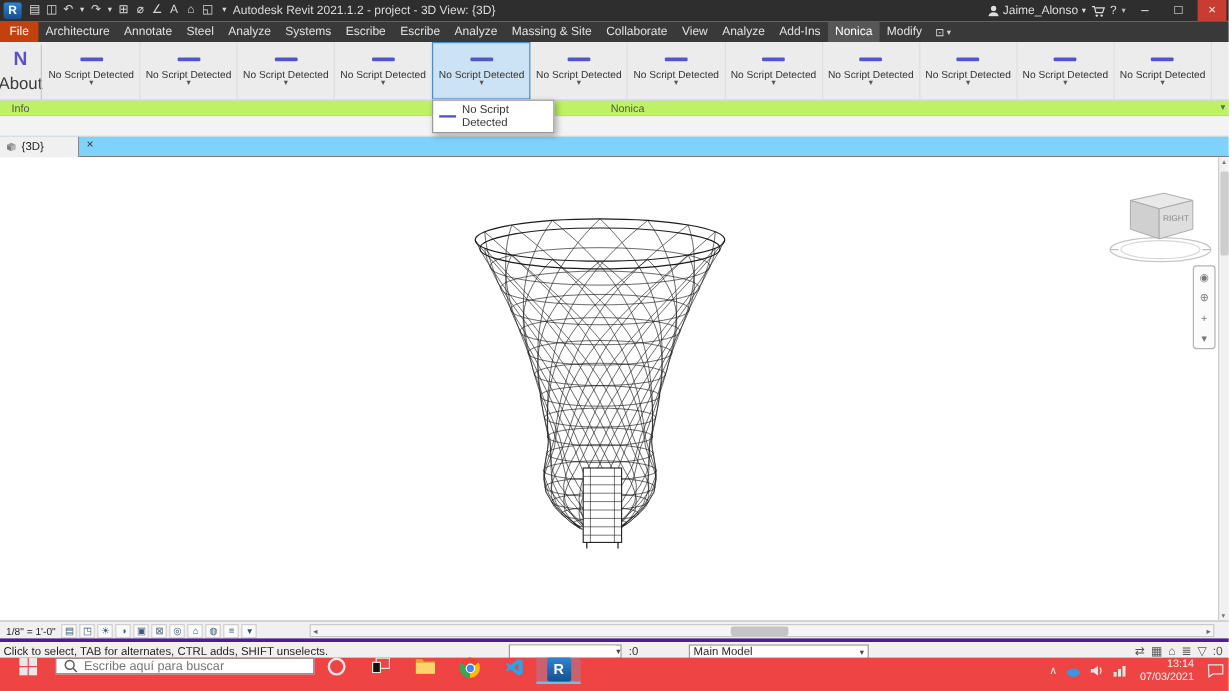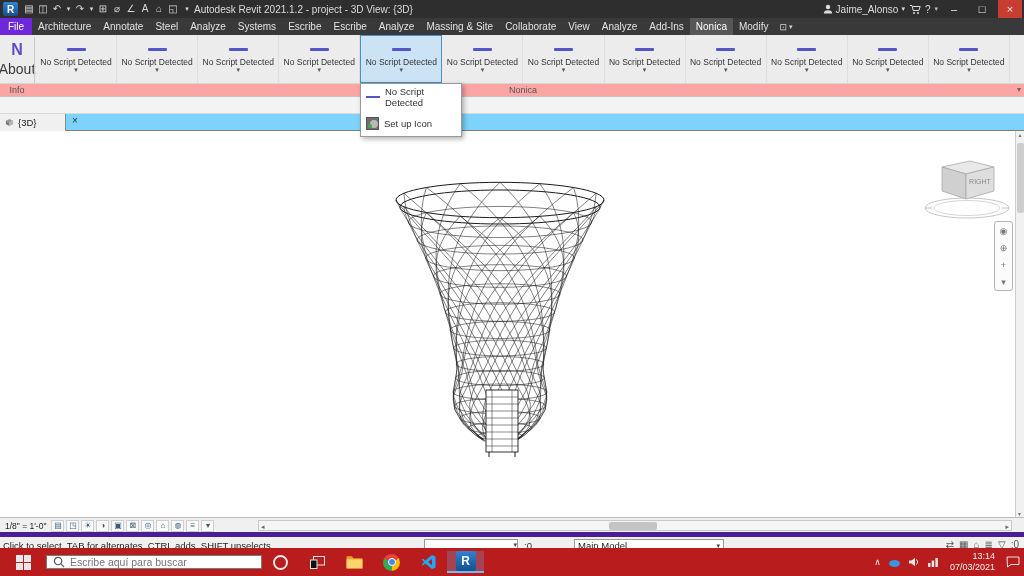--- a/index.html
+++ b/index.html
@@ -11,38 +11,38 @@
 #rlogo{width:15px;height:14px;margin:0 4px 0 3px;background:linear-gradient(#2f83d3,#1a4e8a);color:#fff;font-weight:bold;font-size:10px;display:flex;align-items:center;justify-content:center;border-radius:2px}
 .qicon{display:inline-block;min-width:12px;text-align:center;margin:0 1px;color:#d8d8d8;font-size:10px;line-height:18px;cursor:default}
 #tb-title{flex:1;text-align:left;color:#dcdcdc;white-space:nowrap;overflow:hidden}
 .tb-right{display:flex;align-items:center;gap:4px;margin-right:2px}
 .tb-user{display:flex;align-items:center;gap:3px;color:#ddd}
 .winbtn{width:24px;height:18px;display:flex;align-items:center;justify-content:center;color:#eee;font-size:11px}
 .winbtn.close{background:#c83c31}
 
 
 #tabrow{position:absolute;top:18px;left:0;width:1024px;height:17px;background:#393939;display:flex;align-items:stretch;font-size:10px}
-#filetab{background:#6d28d9;color:#fff;width:32px;display:flex;align-items:center;justify-content:center}
+#filetab{background:#c2410c;color:#fff;width:32px;display:flex;align-items:center;justify-content:center}
 .rtab{color:#e2e2e2;padding:0 6px;display:flex;align-items:center;white-space:nowrap}
 .rtab.active{background:#575757;color:#fff}
 #modicon{display:flex;align-items:center;color:#d5d5d5;gap:2px;padding:0 5px;font-size:9px}
 
 
 #ribbon{position:absolute;top:35px;left:0;width:1024px;height:62px;background:#ececec;border-bottom:1px solid #c3c3c3}
 #aboutpanel{position:absolute;left:0;top:0;width:34px;height:48px;display:flex;flex-direction:column;align-items:center;justify-content:center}
 #nlogo{font-size:16px;font-weight:bold;color:#5b50c8;line-height:16px}
 #aboutlabel{font-size:14px;color:#3b3b3b;margin-top:3px}
 #panelsep{position:absolute;left:34px;top:2px;width:1px;height:58px;background:#c9c9c9}
 #btnrow{position:absolute;left:36px;top:0;right:14px;height:48px;display:flex}
 .scriptbtn{flex:1;display:flex;flex-direction:column;align-items:center;justify-content:center;border-right:1px solid #dedede;position:relative;padding-top:2px}
 .scriptbtn .dash{width:19px;height:3px;background:#5456c8;border-radius:1px;margin-bottom:6px}
 .scriptbtn .slabel{font-size:8.5px;color:#333;white-space:nowrap}
 .scriptbtn .scaret{font-size:7px;color:#555;line-height:6px}
 .scriptbtn.sel{background:#cbe3f5;border:1px solid #4a90c4}
-#panelrowlabels{position:absolute;left:0;top:48px;width:1024px;height:13px;background:#fca5a5;border-top:1px solid #d6d6d6;font-size:9px;color:#555}
+#panelrowlabels{position:absolute;left:0;top:48px;width:1024px;height:13px;background:#bef264;border-top:1px solid #d6d6d6;font-size:9px;color:#555}
 #infolabel{position:absolute;left:0;top:1px;width:34px;text-align:center}
 #nonicalabel{position:absolute;left:36px;right:14px;top:1px;text-align:center}
 #ribboncollapse{position:absolute;right:3px;top:1px;color:#666;font-size:8px}
 
 
 #menu{position:absolute;left:360px;top:83px;width:102px;background:#fff;border:1px solid #9a9a9a;box-shadow:2px 2px 5px rgba(0,0,0,.3);z-index:40}
 .mitem{height:26px;display:flex;align-items:center;gap:5px;padding-left:5px;font-size:9.5px;color:#333}
 .mi-dash{width:14px;height:2px;background:#5456c8;flex:0 0 auto}
 .mi-script{width:13px;height:13px;background:linear-gradient(#9a9a9a,#6f6f6f);border:1px solid #555;position:relative;flex:0 0 auto}
 .mi-script:after{content:"";position:absolute;left:2px;top:2px;width:5px;height:5px;background:#3f7fc4}
@@ -67,31 +67,31 @@
 
 #bottombar{position:absolute;top:517px;left:0;width:1024px;height:15px;background:#f0f0f0;border-top:1px solid #bdbdbd}
 #vcb{position:absolute;left:2px;top:0;height:15px;display:flex;align-items:center;gap:2px}
 #scale{font-size:8.5px;color:#222;padding:0 3px;white-space:nowrap}
 .vcbicon{width:13px;height:12px;border:1px solid #cfcfcf;background:#fafafa;display:flex;align-items:center;justify-content:center;font-size:8px;color:#3c5a74}
 #hscroll{position:absolute;left:258px;right:12px;top:2px;height:11px;background:#f5f5f5;border:1px solid #c9c9c9;font-size:7px;color:#666}
 #hthumb{position:absolute;left:350px;top:1px;width:48px;height:8px;background:#c4c4c4;border-radius:2px}
 .harrow{position:absolute;top:1px;line-height:9px}
 
 
-#statusbar{position:absolute;top:532px;left:0;width:1024px;height:16px;background:#f0f0f0;border-top:5px solid #4c1d95;font-size:9.5px;color:#1f1f1f}
+#statusbar{position:absolute;top:532px;left:0;width:1024px;height:16px;background:#f0f0f0;border-top:3px solid #4c1d95;font-size:9.5px;color:#1f1f1f}
 #hint{position:absolute;left:3px;top:3px;white-space:nowrap}
 #sb-combo1{position:absolute;left:424px;top:2px;width:94px;height:12px;background:#fff;border:1px solid #9a9a9a;display:flex;align-items:center}
 #sb-combo1 input{border:0;outline:0;flex:1;height:10px;font-size:9px;min-width:0}
 #sb-count{position:absolute;left:524px;top:3px;color:#333}
 #sb-combo2{position:absolute;left:574px;top:2px;width:150px;height:13px;background:#fff;border:1px solid #9a9a9a;display:flex;align-items:center;justify-content:space-between;padding:0 3px;font-size:9.5px}
 #sb-right{position:absolute;right:5px;top:2px;display:flex;align-items:center;gap:5px;color:#555;font-size:10px}
 .sb-caret{font-size:7px;color:#444}
 
 
-#taskbar{position:absolute;top:548px;left:0;width:1024px;height:28px;background:#b91c1c;display:flex;align-items:center;color:#eee}
+#taskbar{position:absolute;top:548px;left:0;width:1024px;height:28px;background:#ef4444;display:flex;align-items:flex-start;color:#eee}
 #startbtn{width:46px;display:flex;align-items:center;justify-content:center}
 #tsearch{width:216px;background:#fff;border:1px solid #7a7a7a;display:flex;align-items:center;gap:5px;padding:0 6px}
 #tsearch input{border:0;outline:0;flex:1;font-size:10.5px;color:#3a3a3a;min-width:0;background:transparent}
 .tbicon{width:37px;display:flex;align-items:center;justify-content:center}
 .tbicon.activeapp{background:rgba(110,170,230,.28);border-bottom:2px solid #76b9ed}
 #cortana{width:15px;height:15px;border:2px solid #e8e8e8;border-radius:50%}
 #chrome{width:17px;height:17px;border-radius:50%;background:conic-gradient(from -60deg,#ea4335 0 120deg,#fbbc05 120deg 240deg,#34a853 240deg 360deg);position:relative}
 #chrome i{position:absolute;left:4.5px;top:4.5px;width:8px;height:8px;background:#4285f4;border:1.5px solid #fff;border-radius:50%;display:block}
 #revittile{width:20px;height:20px;background:linear-gradient(#2f83d3,#14508f);color:#fff;font-weight:bold;font-size:12px;display:flex;align-items:center;justify-content:center;border-radius:2px}
 #trayspacer{flex:1}
@@ -234,26 +234,20 @@
     <span id="infolabel">Info</span>
     <span id="nonicalabel">Nonica</span>
     <span id="ribboncollapse">▾</span>
   </div>
 </div>
 
 <div id="menu">
   <div class="mitem">
     <span class="mi-dash"></span>
     <span>No Script Detected</span>
-  </div>
-  <div class="mitem">
-    <span class="mi-iconimg">
-        <i></i>
-      </span>
-    <span>Set up Icon</span>
   </div>
 </div>
 
 <div id="optionsbar"></div>
 <div id="viewtabs">
   <div id="viewtab">
     <svg width="9" height="9" viewBox="0 0 10 10">
         <polygon points="1,3 5,1 9,3 5,5" fill="#9a9a9a"></polygon>
         <polygon points="1,3 5,5 5,9 1,7" fill="#7c7c7c"></polygon>
         <polygon points="5,5 9,3 9,7 5,9" fill="#b5b5b5"></polygon>

